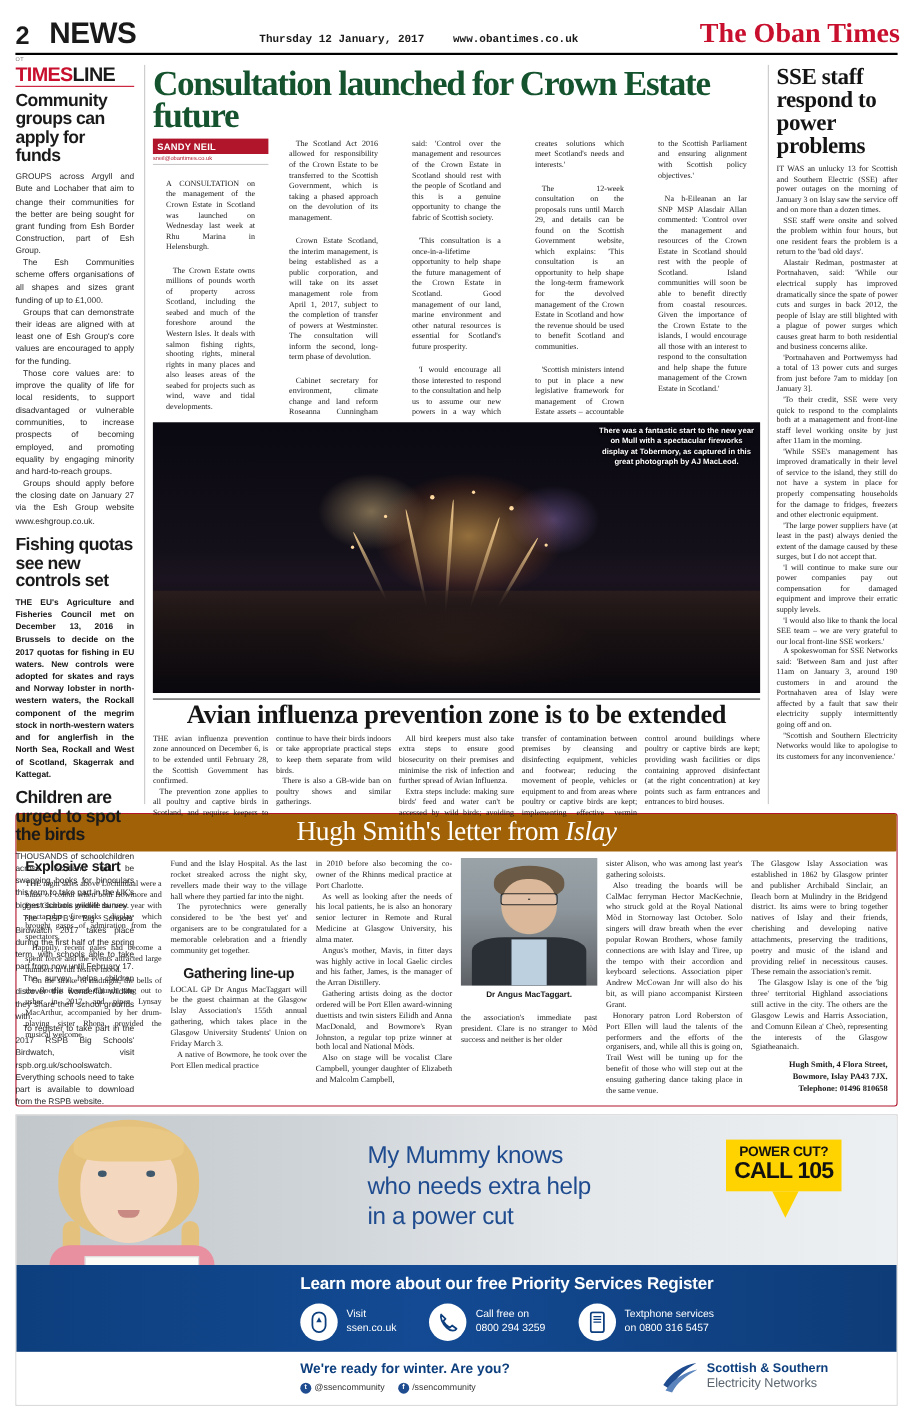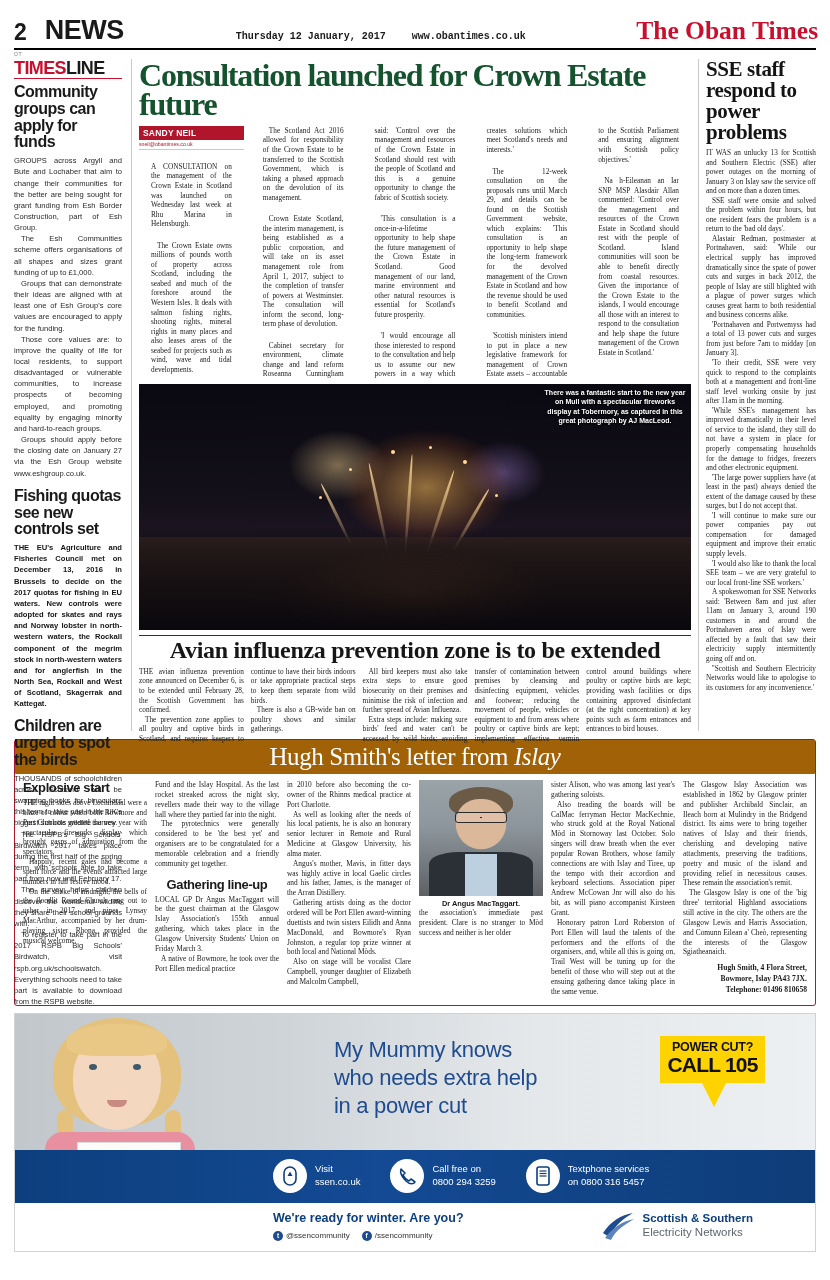--- a/index.html
+++ b/index.html
@@ -125,21 +125,21 @@
   .portrait { width:100%; height:116px; background:
       radial-gradient(circle at 50% 38%, #d8b89a 0 26%, rgba(0,0,0,0) 27%),
       linear-gradient(180deg,#9aa3a8 0%, #8d969c 40%, #5d6166 100%);
       position:relative; overflow:hidden; margin-bottom:3px; }
   .p-hair { position:absolute; left:24%; top:6%; width:52%; height:26%; background:#6b5a46; border-radius:50% 50% 40% 40%; }
   .p-face { position:absolute; left:30%; top:16%; width:40%; height:42%; background:#dcb89a; border-radius:46% 46% 50% 50%; }
   .p-glass { position:absolute; left:29%; top:28%; width:42%; height:9%; border:1.6px solid #2a2a2a; border-radius:3px; background:rgba(255,255,255,0.12); }
   .p-glass:after { content:""; position:absolute; left:48%; top:40%; width:4%; height:1.6px; background:#2a2a2a; }
   .p-body { position:absolute; left:8%; top:62%; width:84%; height:38%; background:#2b2f36; border-radius:28% 28% 0 0; }
   .p-shirt { position:absolute; left:37%; top:64%; width:26%; height:36%; background:#bcd0e0; }
-  .p-cap { font-family:"Liberation Sans", sans-serif; font-weight:bold; font-size:7.4px; text-align:center; margin-bottom:0; }
+  .p-cap { font-family:"Liberation Sans", sans-serif; font-weight:bold; font-size:7.4px; text-align:center; margin-bottom:12px; }
   .hugh-sign { font-family:"Liberation Serif", serif; font-weight:bold; font-size:7.6px; line-height:1.45; text-align:right; margin-top:5px; }
 
   
   .ad { margin-top:7px; border:1px solid #d2d2d2; }
   .ad-top { display:flex; height:136px; background:linear-gradient(90deg,#c2c7cb 0%, #cfd4d8 34%, #e3e7ea 62%, #edf0f2 100%); position:relative; }
   .ad-girl { width:245px; position:relative; overflow:hidden; }
   .g-hair { position:absolute; left:38px; top:4px; width:128px; height:108px; background:#e4c27e; border-radius:50% 50% 44% 44%; }
   .g-face { position:absolute; left:58px; top:20px; width:88px; height:96px; background:#f3d7bf; border-radius:48% 48% 54% 54%; }
   .g-fringe { position:absolute; left:52px; top:10px; width:100px; height:32px; background:#e8c884; border-radius:50% 50% 30% 30%; }
   .g-eye { position:absolute; width:8px; height:6px; background:#3f586c; border-radius:50%; top:50px; }
@@ -372,20 +372,21 @@
         <div class="bubble">
           <div class="l1">POWER CUT?</div>
           <div class="l2">CALL 105</div>
         </div>
         <div class="ad-bolt"></div>
       </div>
     </div>
 
     <div class="ad-mid">
       <div class="ad-mid-inner">
+        <h3>Learn more about our free Priority Services Register</h3>
         <div class="ad-row">
 
           <div class="ad-item">
             <div class="ad-ico">
               <svg width="16" height="20" viewBox="0 0 16 20">
                   <rect x="2" y="1" width="12" height="18" rx="6" fill="none" stroke="#0d3f7e" stroke-width="1.6"></rect>
                   <path d="M8 5.5 L10.5 10 L5.5 10 Z" fill="#0d3f7e"></path>
                 </svg>
             </div>
             <div class="ad-txt">

